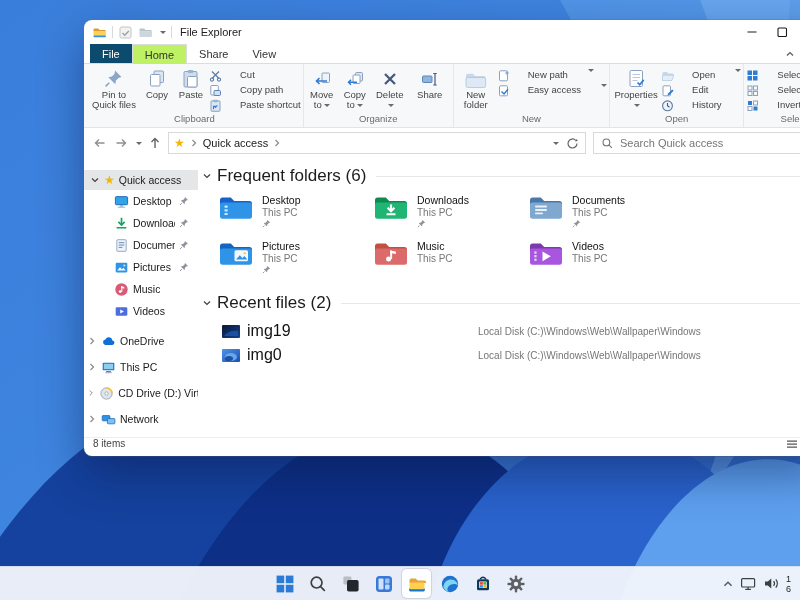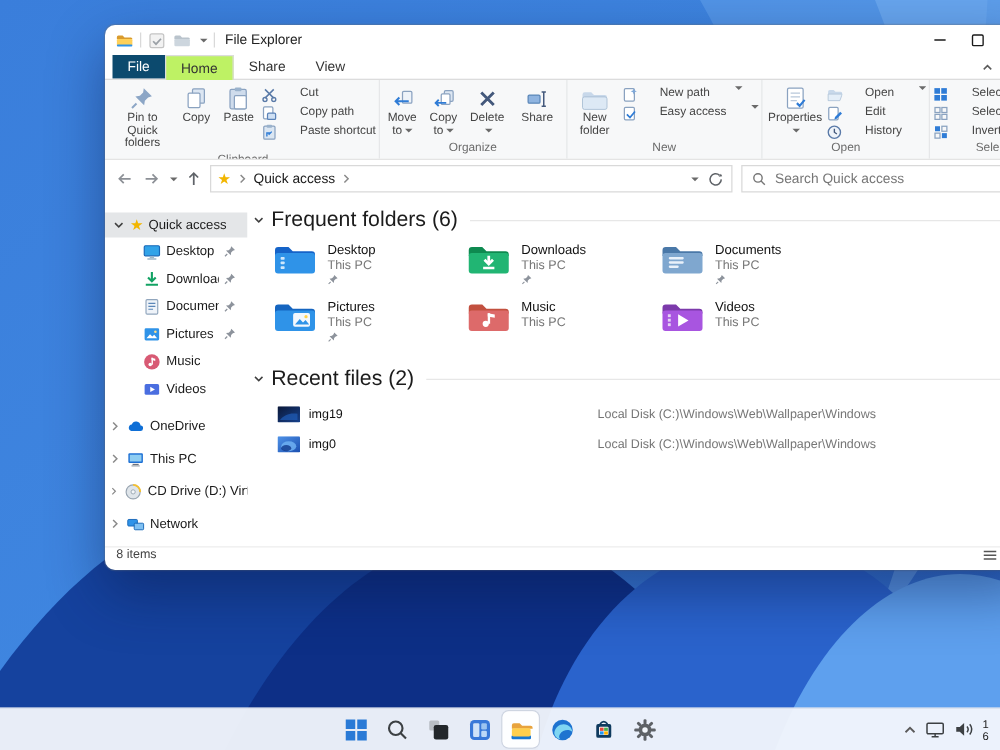--- a/index.html
+++ b/index.html
@@ -67,21 +67,21 @@
   .shead{display:flex;align-items:center;gap:5px;font-size:17px;color:#1c1c1c;margin:0 16px 0 4px}
   .shead .rule{flex:1;height:1px;background:#e7e7e7;margin-left:5px}
   .tiles{display:grid;grid-template-columns:repeat(3,155px);row-gap:6px;margin:7px 0 0 20px}
   .tile{display:flex;gap:8px;align-items:flex-start;height:40px}
   .tmeta{display:flex;flex-direction:column;gap:1px;padding-top:1px}
   .tname{font-size:10.5px;color:#111}
   .tloc{font-size:10px;color:#767676}
   .files{margin:6px 0 0 24px}
   .frow{position:relative;height:24px;display:flex;align-items:center}
   .fthumb{flex:none;margin-right:7px;display:flex}
-  .fname{font-size:10px;color:#111}
+  .fname{font-size:16px;color:#111}
   .fpath{position:absolute;left:256px;font-size:10px;color:#767676;white-space:nowrap}
 
   .statusbar{height:19px;flex:none;border-top:1px solid #ededed;display:flex;align-items:flex-start;padding:0 9px;
     font-size:10px;color:#444}
   .viewbtns{margin-left:auto;display:flex;gap:5px}
   .viewbtn{display:flex;align-items:center}
 
   
   .taskbar{position:absolute;left:0;right:0;bottom:0;height:34px;background:rgba(243,247,252,.95);
     border-top:1px solid rgba(200,210,225,.6)}
@@ -489,21 +489,21 @@
 
     <div class="ribbon">
       <div class="rgroup">
         <div class="rbody">
           <div class="rbtn" style="width:52px">
             <span class="ric">
                 <svg width="22" height="22">
                   <use href="#r-pin"></use>
                 </svg>
               </span>
-            <span class="rlab">Pin to Quick folders</span>
+            <span class="rlab">Pin to Quick files</span>
           </div>
           <div class="rbtn" style="width:32px">
             <span class="ric">
                 <svg width="22" height="22">
                   <use href="#r-copy"></use>
                 </svg>
               </span>
             <span class="rlab">Copy</span>
           </div>
           <div class="rbtn" style="width:34px">

